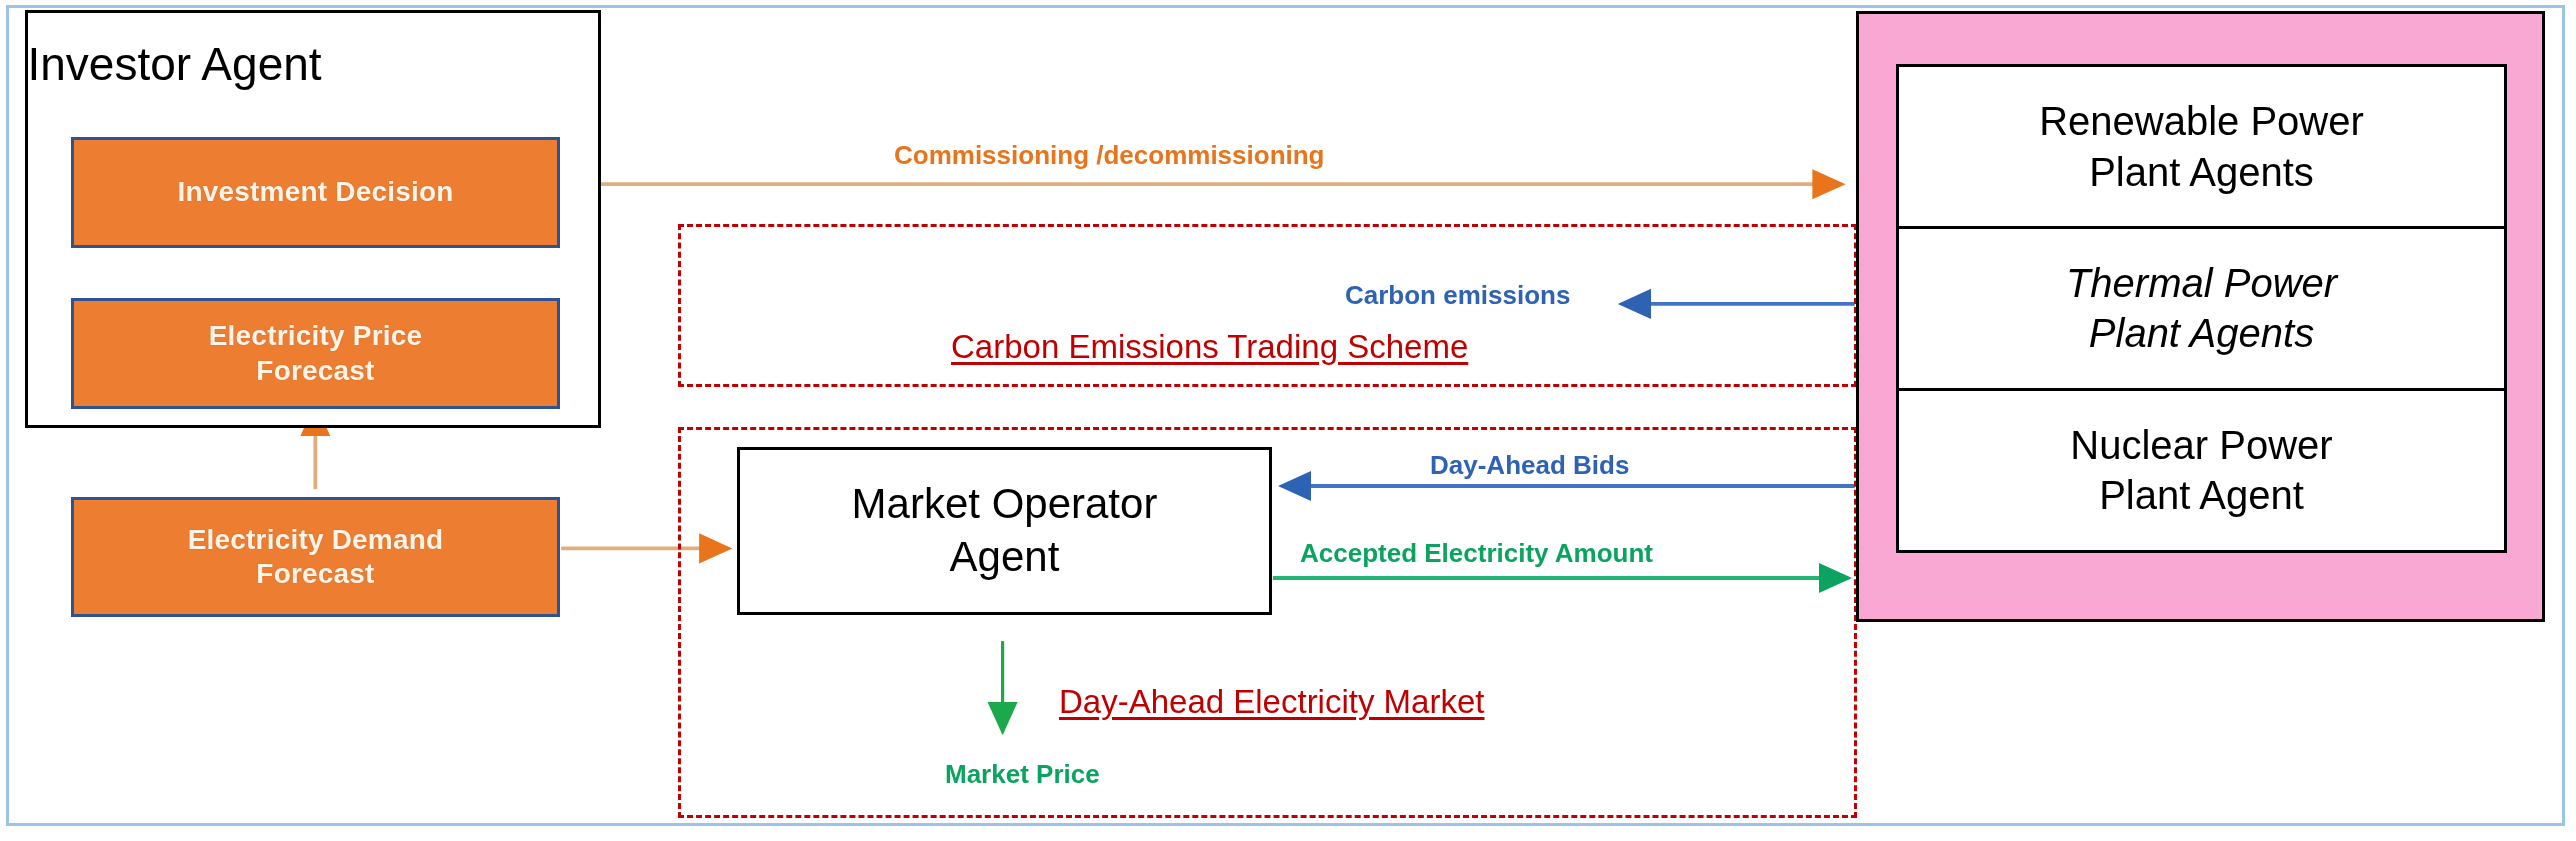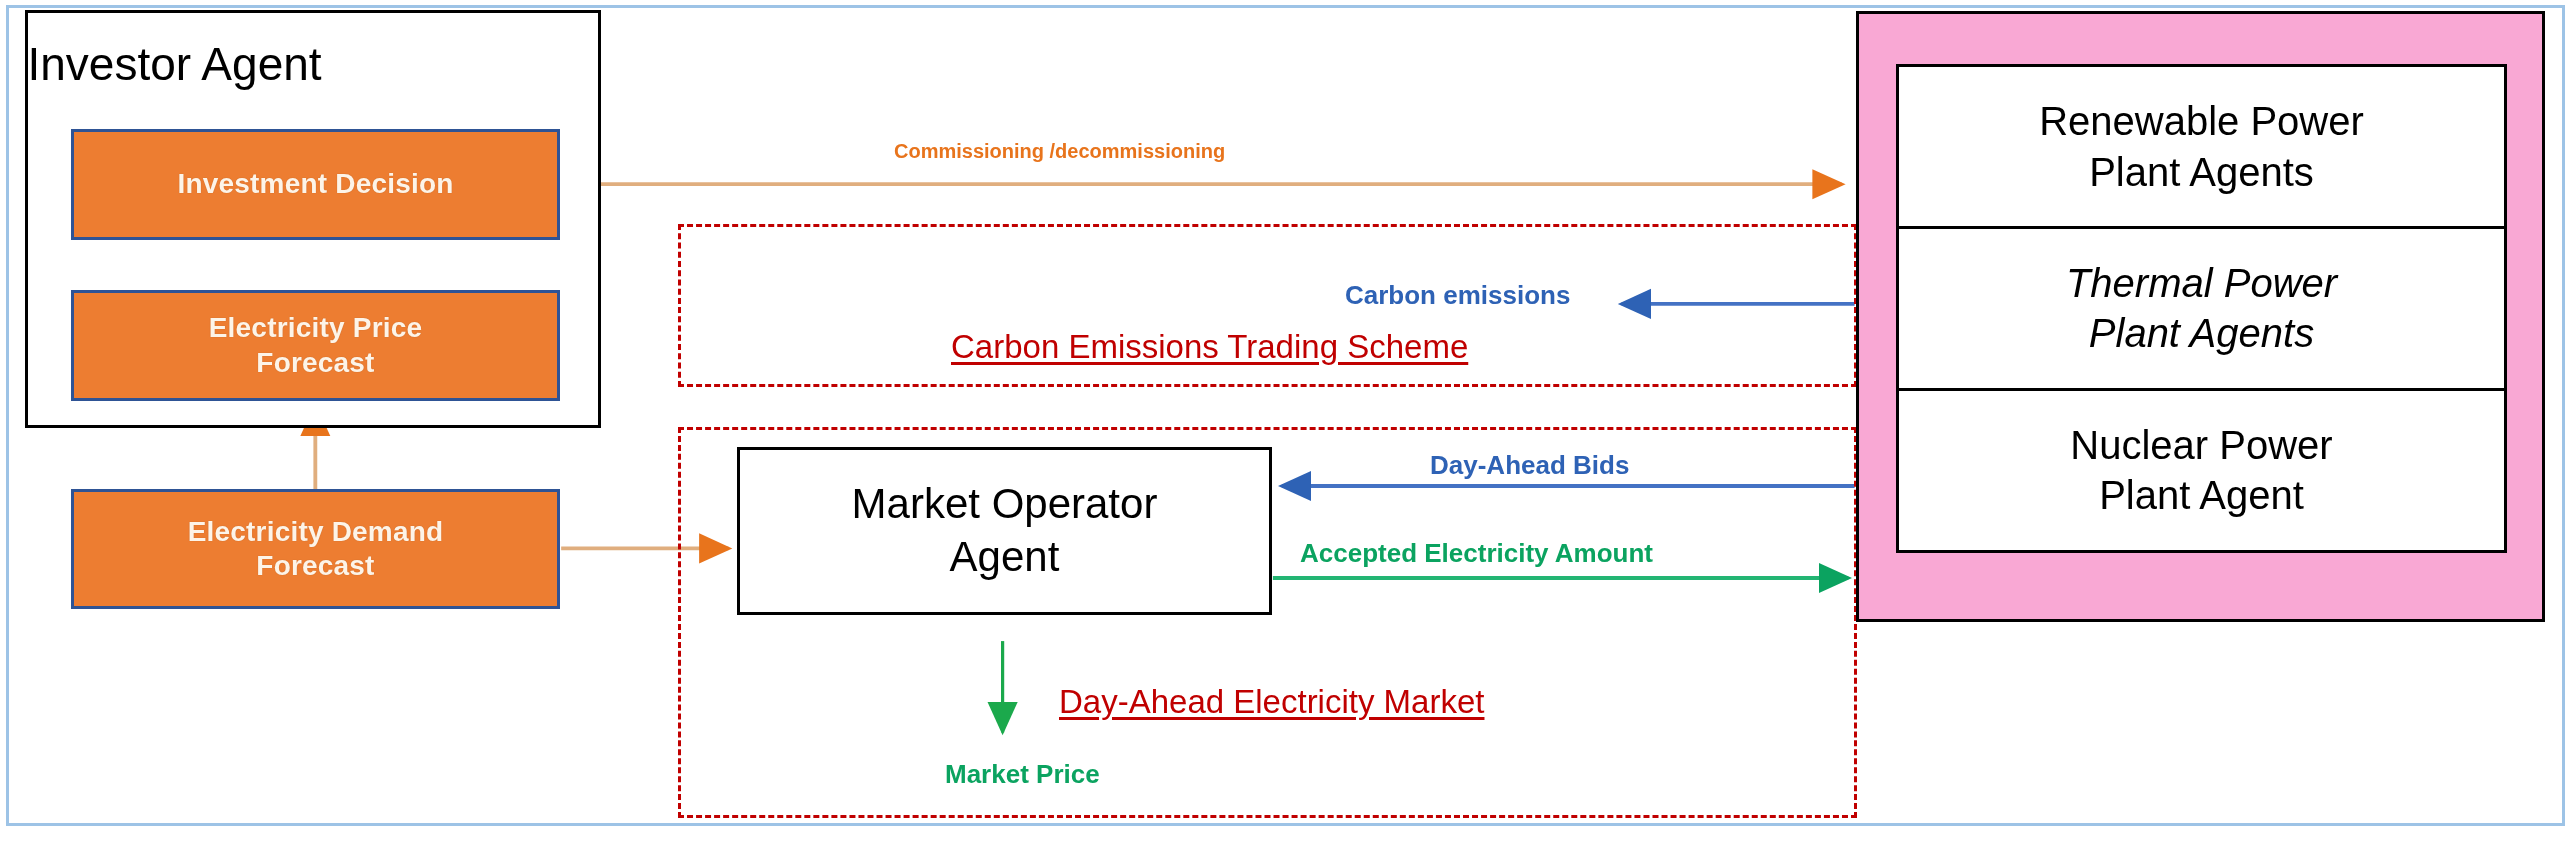--- a/index.html
+++ b/index.html
@@ -32,20 +32,21 @@
   }
 
   
   .orange-box{
     background:#ED7D31;border:3.2px solid #2E5395;
     display:flex;align-items:center;justify-content:center;
     color:#FDF4E8;font-weight:bold;text-align:center;
     font-size:28px;line-height:1.22;
     letter-spacing:0.2px;
     text-shadow:0 0 1.3px rgba(0,0,0,.18);
+    margin-top:8px;
   }
   .ob-invest{left:71px;top:129px;width:489px;height:111px;}
   .ob-price  {left:71px;top:290px;width:489px;height:111px;}
   .ob-demand {left:71px;top:489px;width:489px;height:120px;}
 
   
   .dashed-region{
     border:3.9px dashed #C00000;background:transparent;
   }
   .dr-carbon{left:678px;top:224px;width:1179px;height:163px;}
@@ -79,21 +80,21 @@
   .pp-cell + .pp-cell{border-top-width:3.2px;margin-top:-3.2px;}
   .pp-1{height:165px;}
   .pp-2{height:165px;font-style:italic;}
   .pp-3{height:165px;}
 
   
   .arrow-label{
     position:absolute;font-weight:bold;white-space:nowrap;
     font-family:"Liberation Sans", sans-serif;
   }
-  .lbl-commissioning{left:894px;top:140px;font-size:20px;color:#E8741C;}
+  .lbl-commissioning{left:894px;top:140px;font-size:26px;color:#E8741C;}
   .lbl-carbon       {left:1345px;top:280px;font-size:26px;color:#2E62B5;}
   .lbl-bids         {left:1430px;top:450px;font-size:26px;color:#2E62B5;}
   .lbl-accepted     {left:1300px;top:538px;font-size:26px;color:#0BA360;}
   .lbl-marketprice  {left:909px;top:759px;font-size:26px;color:#0BA360;margin-left:36px;}
 
   
   .region-title{
     position:absolute;white-space:nowrap;color:#C00000;
     font-size:33px;font-weight:400;text-decoration:underline;
     text-underline-offset:3.9px;

